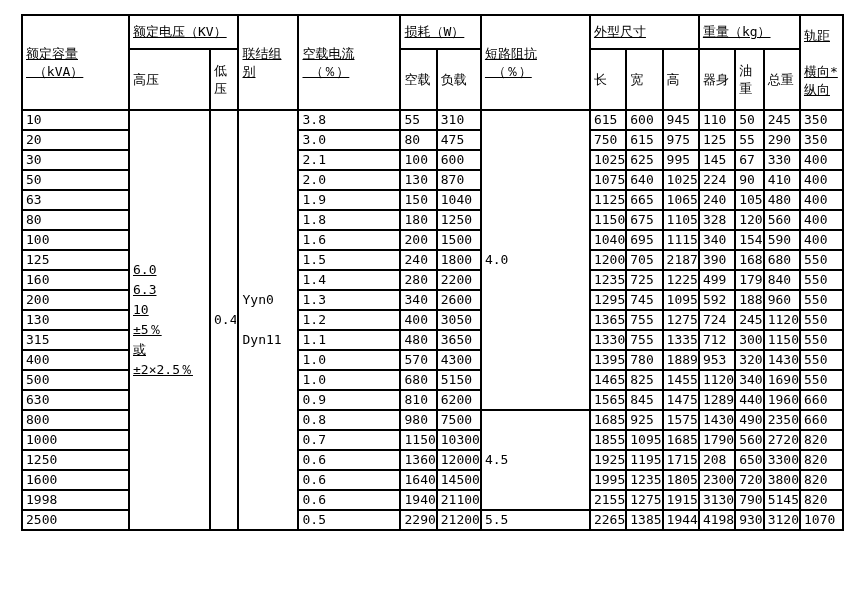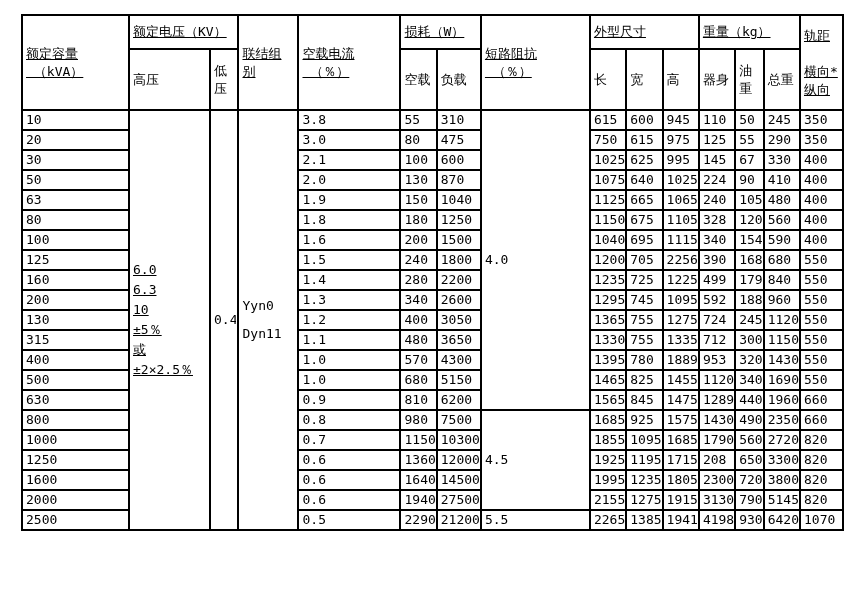--- a/index.html
+++ b/index.html
@@ -25,21 +25,21 @@
     text-align: left;
     vertical-align: middle;
     white-space: pre;
     overflow: hidden;
   }
   thead tr.hrow1 th { height: 32px; text-decoration: underline; }
   thead tr.hrow2 th { height: 59px; }
   tbody td { height: 18px; line-height: 18px; }
   td.hv-cell   { line-height: 20px; vertical-align: middle; text-decoration: underline; }
   td.lv-cell   { vertical-align: middle; border-radius: 10px; }
-  td.group-cell{ line-height: 28px; vertical-align: middle; }
+  td.group-cell{ line-height: 40px; vertical-align: middle; }
   td.imp-cell  { vertical-align: middle; margin-top: 14px; }
   th.wrap2 { line-height: 18px; }
 </style>
 </head>
 <body>
 
 <table id="spec-table">
   <colgroup>
     <col style="width:107px">
       <col style="width:81px">
@@ -193,21 +193,21 @@
         <td>590</td>
         <td>400</td>
       </tr>
       <tr>
         <td>125</td>
         <td>1.5</td>
         <td>240</td>
         <td>1800</td>
         <td>1200</td>
         <td>705</td>
-        <td>2256</td>
+        <td>2187</td>
         <td>390</td>
         <td>168</td>
         <td>680</td>
         <td>550</td>
       </tr>
       <tr>
         <td>160</td>
         <td>1.4</td>
         <td>280</td>
         <td>2200</td>
@@ -344,40 +344,40 @@
         <td>14500</td>
         <td>1995</td>
         <td>1235</td>
         <td>1805</td>
         <td>2300</td>
         <td>720</td>
         <td>3800</td>
         <td>820</td>
       </tr>
       <tr>
-        <td>2000</td>
+        <td>1998</td>
         <td>0.6</td>
         <td>1940</td>
-        <td>27500</td>
+        <td>21100</td>
         <td>2155</td>
         <td>1275</td>
         <td>1915</td>
         <td>3130</td>
         <td>790</td>
         <td>5145</td>
         <td>820</td>
       </tr>
       <tr>
         <td>2500</td>
         <td>0.5</td>
         <td>2290</td>
         <td>21200</td>
         <td rowspan="1" class="imp-cell">5.5</td>
         <td>2265</td>
         <td>1385</td>
-        <td>1941</td>
+        <td>1944</td>
         <td>4198</td>
         <td>930</td>
-        <td>6420</td>
+        <td>3120</td>
         <td>1070</td>
       </tr>
     </tbody>
 </table>
 
 </body></html>

